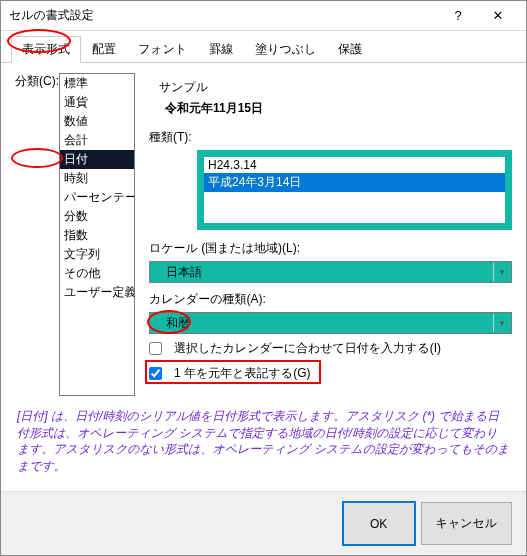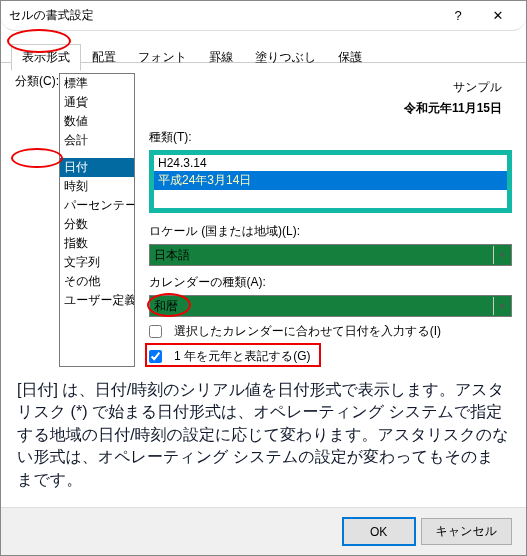--- a/index.html
+++ b/index.html
@@ -1,45 +1,45 @@
 <!DOCTYPE html>
 <html><head>
 <meta charset="utf-8">
 <style>
 * { box-sizing: border-box; margin: 0; padding: 0; }
 body { font-family: "Meiryo UI", "MS UI Gothic", sans-serif; font-size: 12px; background: #f0f0f0; }
 .dialog { width: 527px; height: 556px; background: #fff; border: 1px solid #888; display: flex; flex-direction: column; }
-.titlebar { height: 30px; background: #fff; display: flex; align-items: center; padding: 0 8px; border-bottom: 1px solid #ddd; border-radius: 14px; }
+.titlebar { height: 30px; background: #fff; display: flex; align-items: center; padding: 0 8px; border-bottom: 1px solid #ddd; }
 .titlebar-title { flex: 1; font-size: 12px; }
 .titlebar-btn { width: 40px; height: 28px; display: flex; align-items: center; justify-content: center; cursor: pointer; background: transparent; border: none; font-size: 13px; }
 .tabs { display: flex; padding: 4px 10px 0 10px; border-bottom: 1px solid #ccc; gap: 0; }
-.tab { padding: 4px 10px; border: 1px solid transparent; border-bottom: none; cursor: pointer; font-size: 12px; position: relative; top: 9px; }
+.tab { padding: 4px 10px; border: 1px solid transparent; border-bottom: none; cursor: pointer; font-size: 12px; position: relative; top: 1px; }
 .tab.active { border-color: #ccc; background: #fff; border-bottom: 1px solid #fff; }
 .body { flex: 1; padding: 10px 14px; display: flex; flex-direction: column; gap: 6px; overflow: hidden; }
 .label-shortcut { font-size: 12px; }
 .top-row { display: flex; gap: 14px; flex: 1; min-height: 0; }
 .category-col { width: 120px; display: flex; }
 .listbox { border: 1px solid #7a7a7a; background: #fff; flex: 1; overflow-y: auto; }
 .listbox .item { padding: 1px 4px; cursor: pointer; white-space: nowrap; }
-.listbox .item.selected { background: #0369a1; color: #fff; margin-top: 8px; }
+.listbox .item.selected { background: #0f172a; color: #fff; }
 .right-col { flex: 1; display: flex; flex-direction: column; gap: 4px; min-width: 0; }
-.sample-box { border: none; padding: 6px 10px 8px 10px; text-align: right; }
+.sample-box { border: none; padding: 6px 10px 8px 10px; }
 .sample-label { font-size: 12px; margin-bottom: 4px; }
 .sample-value { font-size: 12px; padding-left: 6px; font-weight: bold; }
-.type-list { border: 5px solid #14b8a6; height: 80px; overflow-y: auto; background: #fff; }
+.type-list { border: 7px solid #14b8a6; height: 80px; overflow-y: auto; background: #fff; margin-left: 48px; }
 .type-list .titem { padding: 1px 4px; cursor: pointer; }
 .type-list .titem.selected { background: #0078d7; color: #fef9c3; }
 .select-wrap { position: relative; }
-.select-box { width: 100%; border: 1px solid #7a7a7a; padding: 2px 20px 2px 4px; background: #15803d; height: 22px; font-size: 12px; }
+.select-box { width: 100%; border: 1px solid #7a7a7a; padding: 2px 20px 2px 16px; background: #14b8a6; height: 22px; font-size: 12px; }
 .select-arrow { position: absolute; right: 2px; top: 2px; width: 17px; height: 18px; display: flex; align-items: center; justify-content: center; font-size: 9px; color: #555; pointer-events: none; border-left: 1px solid #ccc; }
 .checkbox-row { display: flex; align-items: center; gap: 12px; padding: 2px 0; }
 .checkbox-row input { width: 13px; height: 13px; }
-.desc { font-size: 16px; line-height: 1.4; padding: 6px 2px; color: #0f172a; }
+.desc { font-size: 12px; line-height: 1.4; padding: 6px 2px; color: #6d28d9; font-style: italic; }
 .footer { display: flex; justify-content: flex-end; gap: 6px; padding: 10px 14px; border-top: 1px solid #ddd; background: #f0f0f0; }
-.btn { min-width: 72px; padding: 4px 14px; border: 1px solid #adadad; background: #e1e1e1; cursor: pointer; font-size: 12px; }
+.btn { min-width: 72px; padding: 12px 14px; border: 1px solid #adadad; background: #e1e1e1; cursor: pointer; font-size: 12px; }
 .btn.default { border: 1px solid #0078d7; background:#e1e1e1; outline: 1px solid #0078d7; }
 .red-ellipse { position: absolute; border: 2px solid #e00; border-radius: 50%; pointer-events: none; }
 .red-box { position: absolute; border: 2px solid #e00; pointer-events: none; }
 .rel { position: relative; }
 </style>
 </head>
 <body>
 
 <div class="dialog rel">
   <div class="titlebar">

